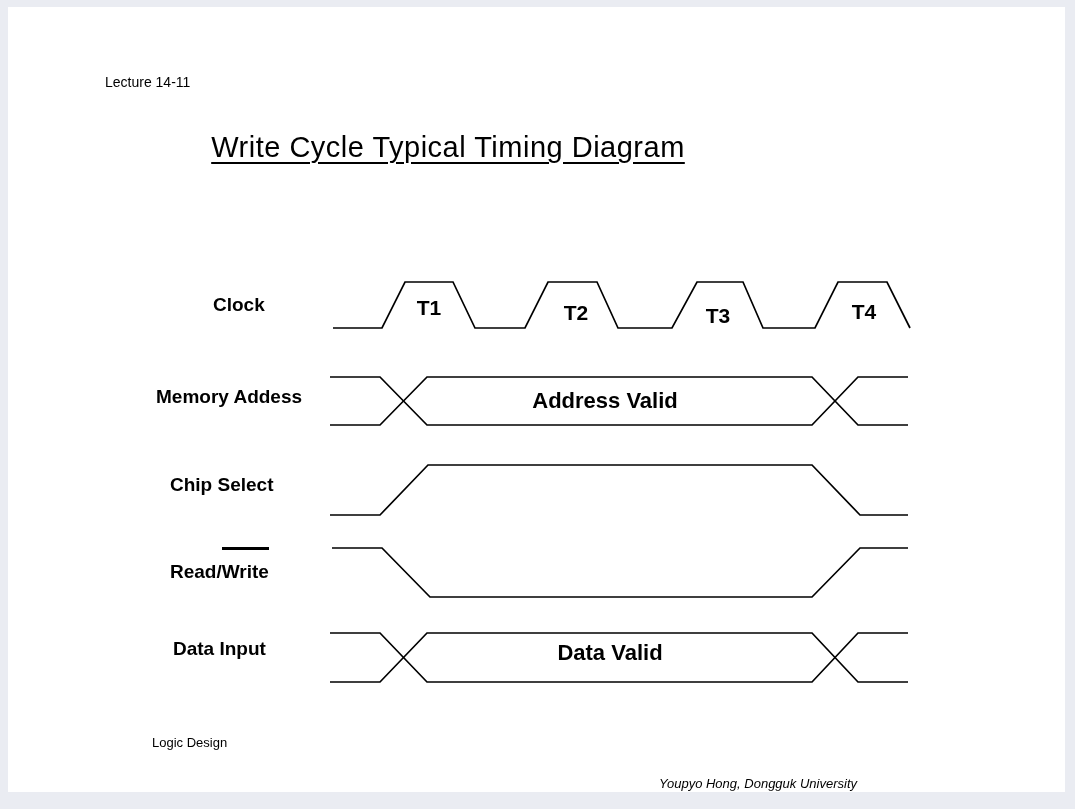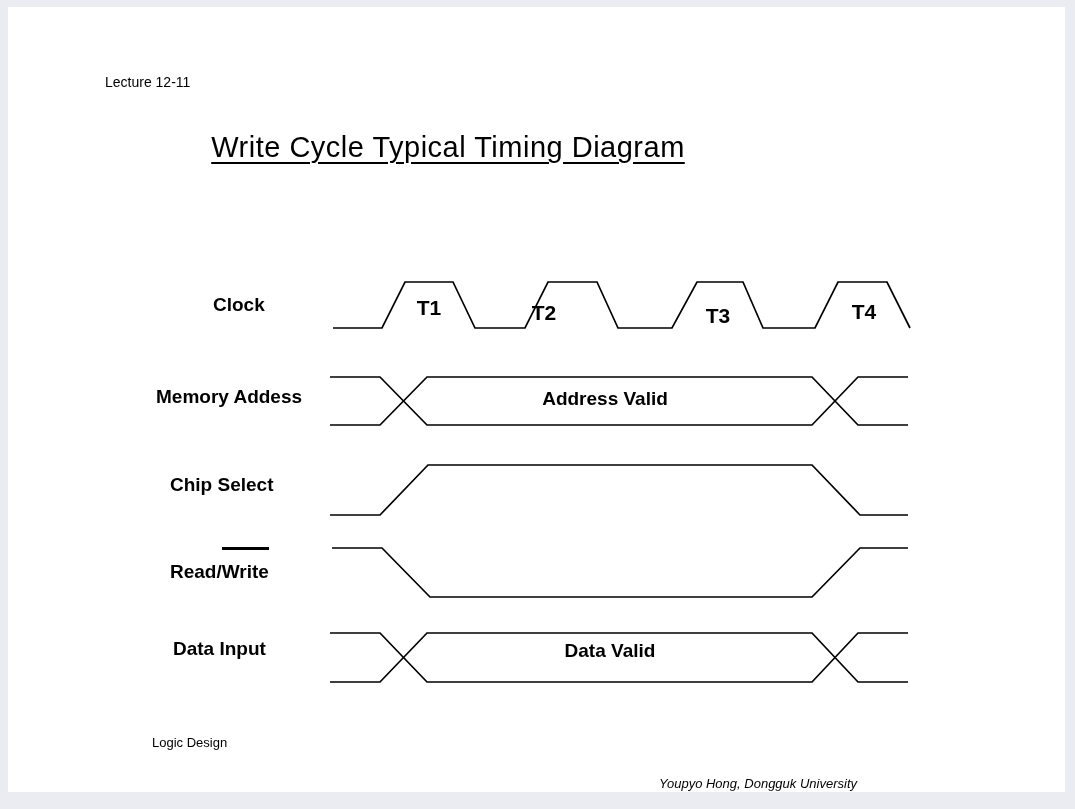--- a/index.html
+++ b/index.html
@@ -24,26 +24,26 @@
     text-decoration-thickness:2px;
     text-underline-offset:5px;
   }
   .sig-label{font-weight:bold;font-size:19px;line-height:1.15;white-space:nowrap;}
   .lbl-clock{left:213px;top:294px;}
   .lbl-memaddr{left:156px;top:386px;}
   .lbl-chipsel{left:170px;top:474px;}
   .lbl-rw{left:170px;top:547px;}
   .lbl-datain{left:173px;top:638px;}
   .ovl{display:inline-block;border-top:3px solid #000;padding-top:11px;}
-  .valid-label{font-weight:bold;font-size:19px;white-space:nowrap;transform:translateX(-50%);}
+  .valid-label{font-weight:bold;font-size:22px;white-space:nowrap;transform:translateX(-50%);}
   .lbl-addrvalid{left:605px;top:388px;}
   .lbl-datavalid{left:610px;top:640px;}
   .t-label{font-weight:bold;font-size:21px;white-space:nowrap;transform:translateX(-50%);text-align:center;}
   .t1{left:429px;top:296px;}
-  .t2{left:544px;top:301px;}
+  .t2{left:576px;top:301px;}
   .t3{left:718px;top:304px;}
   .t4{left:864px;top:300px;}
   .footer{font-size:13px;}
   .footer-left{left:152px;top:735px;}
   .footer-right{left:659px;top:776px;font-style:italic;}
   svg.waves{position:absolute;left:0;top:0;width:1075px;height:809px;}
   svg.waves polyline{fill:none;stroke:#000;stroke-width:1.7;}
 </style>
 </head>
 <body>
@@ -53,21 +53,21 @@
 <svg class="waves" viewBox="0 0 1075 809" xmlns="http://www.w3.org/2000/svg">
   <polyline points="333,328 382,328 405,282 453,282 475,328 525,328 548,282 597,282 618,328 672,328 697,282 743,282 763,328 815,328 838,282 887,282 910,328"></polyline>
   <polyline points="330,377 380,377 427,425 812,425 858,377 908,377"></polyline>
   <polyline points="330,425 380,425 427,377 812,377 858,425 908,425"></polyline>
   <polyline points="330,515 380,515 428,465 812,465 860,515 908,515"></polyline>
   <polyline points="332,548 382,548 430,597 812,597 860,548 908,548"></polyline>
   <polyline points="330,633 380,633 427,682 812,682 858,633 908,633"></polyline>
   <polyline points="330,682 380,682 427,633 812,633 858,682 908,682"></polyline>
 </svg>
 
-<div class="abs lecture-label">Lecture 12-11</div>
+<div class="abs lecture-label">Lecture 14-11</div>
 
 <div class="abs slide-title">Write Cycle Typical Timing Diagram</div>
 
 <div class="abs sig-label lbl-clock">Clock</div>
 <div class="abs sig-label lbl-memaddr">Memory Addess</div>
 <div class="abs sig-label lbl-chipsel">Chip Select</div>
 <div class="abs sig-label lbl-rw"><span>Read/</span><span class="ovl">Write</span></div>
 <div class="abs sig-label lbl-datain">Data Input</div>
 
 <div class="abs t-label t1">T1</div>

